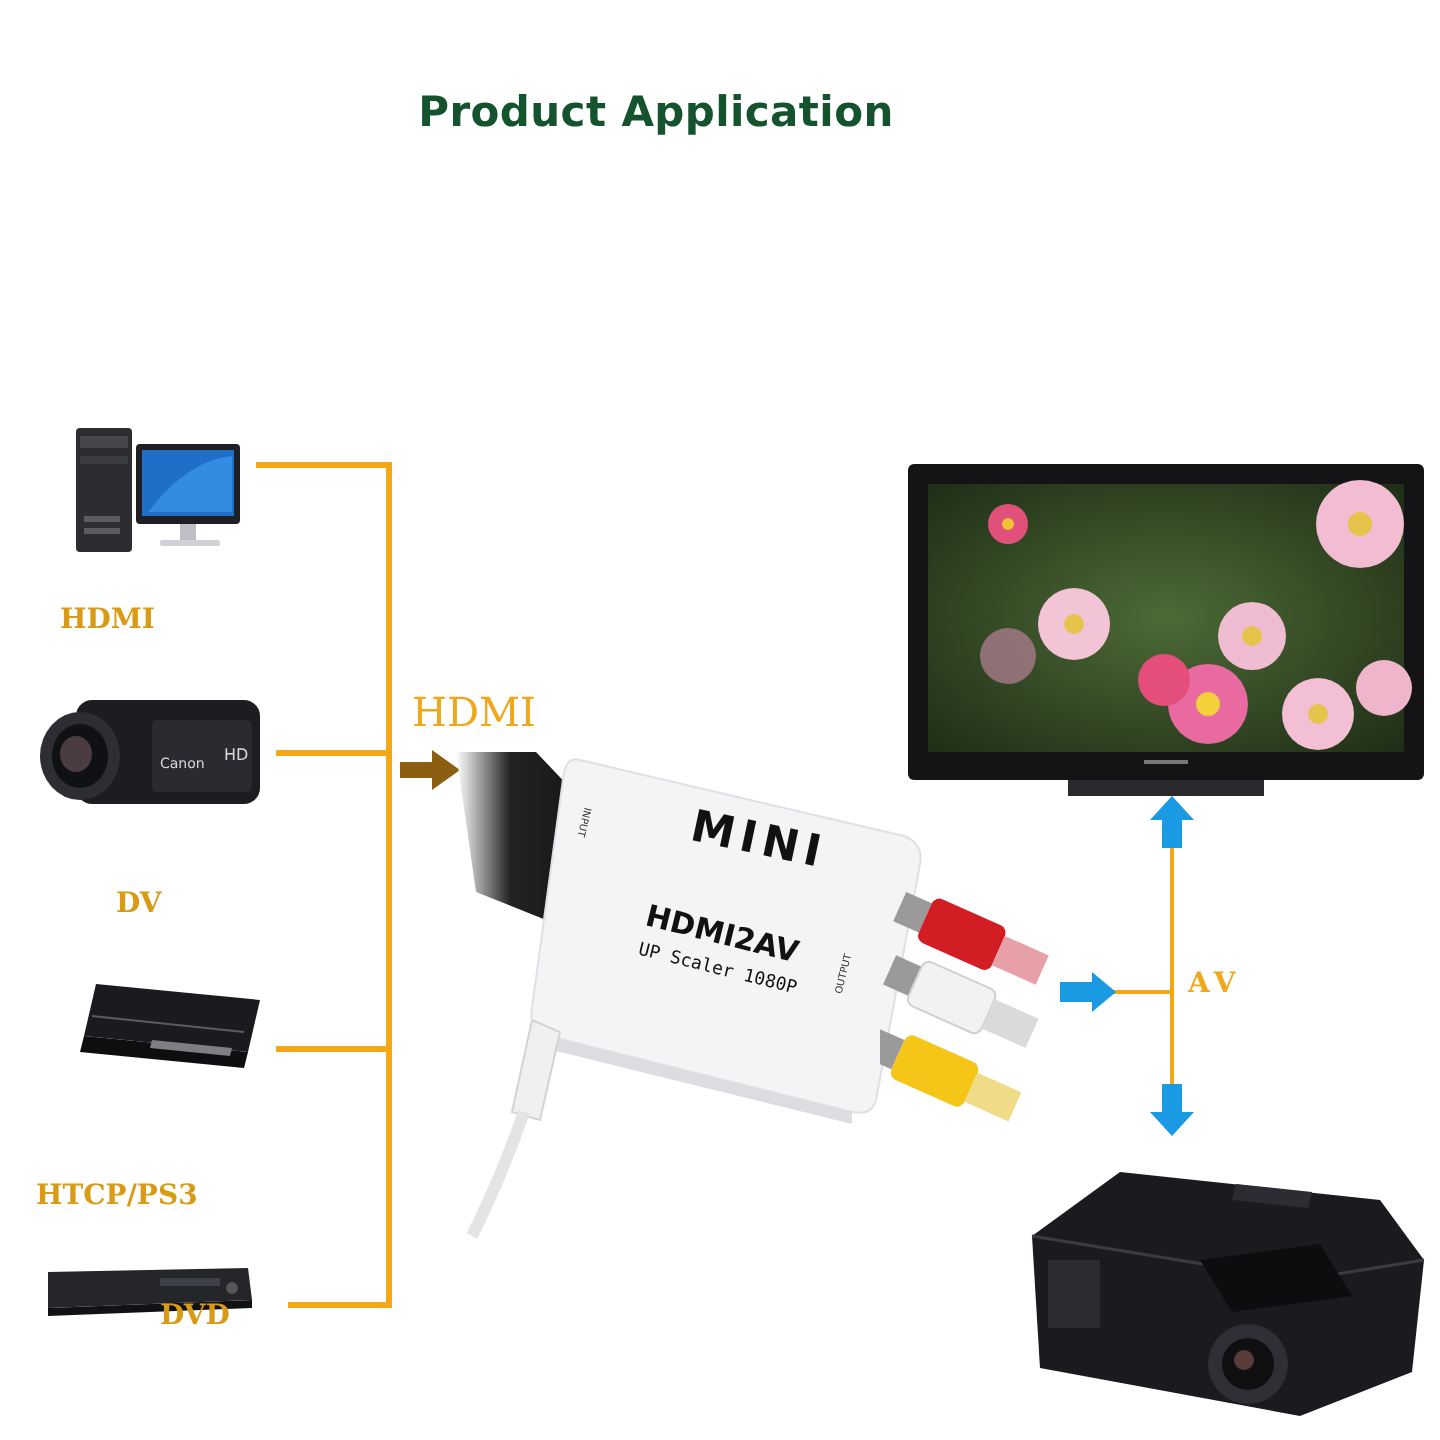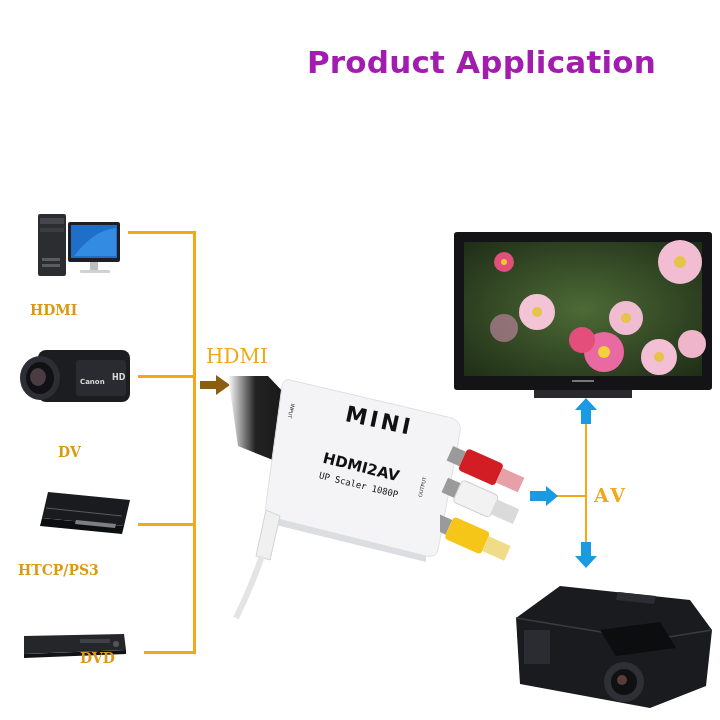--- a/index.html
+++ b/index.html
@@ -1,22 +1,22 @@
 <!DOCTYPE html>
 <html><head>
 <meta charset="utf-8">
 <style>
   html, body { margin:0; padding:0; background:#ffffff; }
   body { width:720px; height:720px; position:relative; overflow:hidden; font-family:"DejaVu Sans", sans-serif; }
   .abs { position:absolute; }
-  .title { left:0; width:656px; top:44px; text-align:right; font-family:"DejaVu Sans", sans-serif; font-weight:bold; font-size:31px; color:#a21caf; letter-spacing:0.2px; }
+  .title { left:0; width:656px; top:44px; text-align:center; font-family:"DejaVu Sans", sans-serif; font-weight:bold; font-size:21px; color:#14532d; letter-spacing:0.2px; }
   .orange-line { background:#f5a716; }
   .dev-label { font-family:"DejaVu Serif", serif; font-weight:bold; color:#d99a16; font-size:14px; }
   .hdmi-big { font-family:"DejaVu Serif", serif; color:#f0a81a; font-size:20px; }
-  .av-label { font-family:"DejaVu Serif", serif; font-weight:bold; color:#f0a81a; font-size:19px; letter-spacing:3px; }
+  .av-label { font-family:"DejaVu Serif", serif; font-weight:bold; color:#f0a81a; font-size:14px; letter-spacing:3px; }
   .blue { fill:#1a9ae2; }
 </style>
 </head>
 <body>
 
 <div class="abs title">Product Application</div>
 
 <div class="abs orange-line" style="left:193px; top:231px; width:3px; height:423px;"></div>
 <div class="abs orange-line" style="left:128px; top:231px; width:68px; height:3px;"></div>
 <div class="abs orange-line" style="left:138px; top:375px; width:58px; height:3px;"></div>
@@ -33,42 +33,42 @@
     <rect x="8" y="54" width="18" height="3" fill="#5a5c60"></rect>
     <rect x="34" y="12" width="52" height="40" rx="2" fill="#1d1f24"></rect>
     <rect x="37" y="15" width="46" height="33" fill="#1f6fc9"></rect>
     <path d="M40 46 Q60 20 82 18 L82 46 Z" fill="#3a93e8" opacity="0.8"></path>
     <rect x="56" y="52" width="8" height="8" fill="#bdbfc4"></rect>
     <rect x="46" y="60" width="30" height="3" rx="1" fill="#cfd1d6"></rect>
   </svg>
 </div>
 <div class="abs dev-label" style="left:30px; top:302px;">HDMI</div>
 
-<div class="abs" style="left:16px; top:340px; width:122px; height:70px;font-weight:bold;">
+<div class="abs" style="left:16px; top:340px; width:122px; height:70px;">
   <svg width="122" height="70" viewBox="0 0 122 70">
     <rect x="22" y="10" width="92" height="52" rx="8" fill="#1c1d21"></rect>
     <rect x="60" y="20" width="50" height="36" rx="3" fill="#2a2b30"></rect>
     <ellipse cx="24" cy="38" rx="20" ry="22" fill="#2d2e33"></ellipse>
     <ellipse cx="24" cy="38" rx="14" ry="16" fill="#101114"></ellipse>
     <ellipse cx="22" cy="37" rx="8" ry="9" fill="#4a3c40"></ellipse>
     <text x="64" y="44" font-size="7" fill="#d8d8d8" font-family="DejaVu Sans, sans-serif">Canon</text>
     <text x="96" y="40" font-size="8" fill="#d8d8d8" font-family="DejaVu Sans, sans-serif">HD</text>
   </svg>
 </div>
 <div class="abs dev-label" style="left:58px; top:444px;">DV</div>
 
 <div class="abs" style="left:26px; top:486px; width:112px; height:52px;">
   <svg width="112" height="52" viewBox="0 0 112 52">
     <path d="M22 6 L104 14 L98 40 L16 32 Z" fill="#1a1b1f"></path>
     <path d="M16 32 L98 40 L96 48 L14 40 Z" fill="#0d0e10"></path>
     <path d="M50 34 L90 38 L89 42 L49 38 Z" fill="#7d7f85"></path>
     <path d="M20 22 L96 30" stroke="#5a5c62" stroke-width="1"></path>
   </svg>
 </div>
-<div class="abs dev-label" style="left:18px; top:562px;">HTCP/PS3</div>
+<div class="abs dev-label" style="left:18px; top:590px;">HTCP/PS3</div>
 
 <div class="abs" style="left:20px; top:628px; width:110px; height:34px;">
   <svg width="110" height="34" viewBox="0 0 110 34">
     <path d="M4 8 L104 6 L106 22 L4 26 Z" fill="#24262a"></path>
     <path d="M4 26 L106 22 L106 26 L4 30 Z" fill="#111214"></path>
     <rect x="60" y="11" width="30" height="4" fill="#3d4046"></rect>
     <circle cx="96" cy="16" r="3" fill="#555"></circle>
   </svg>
 </div>
 <div class="abs dev-label" style="left:80px; top:650px;">DVD</div>

